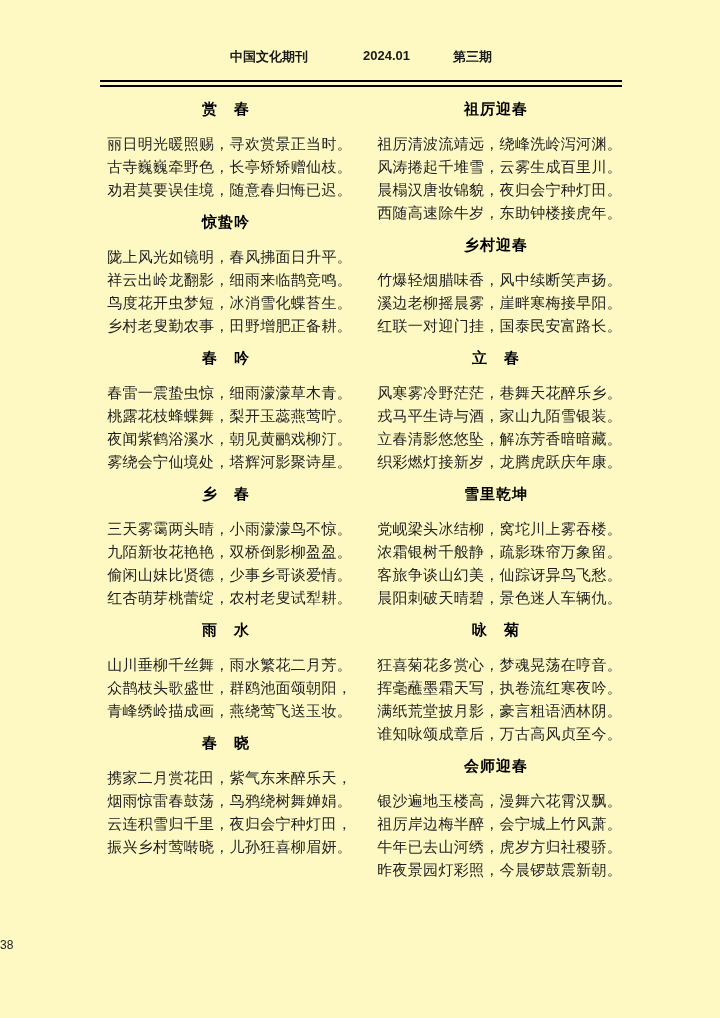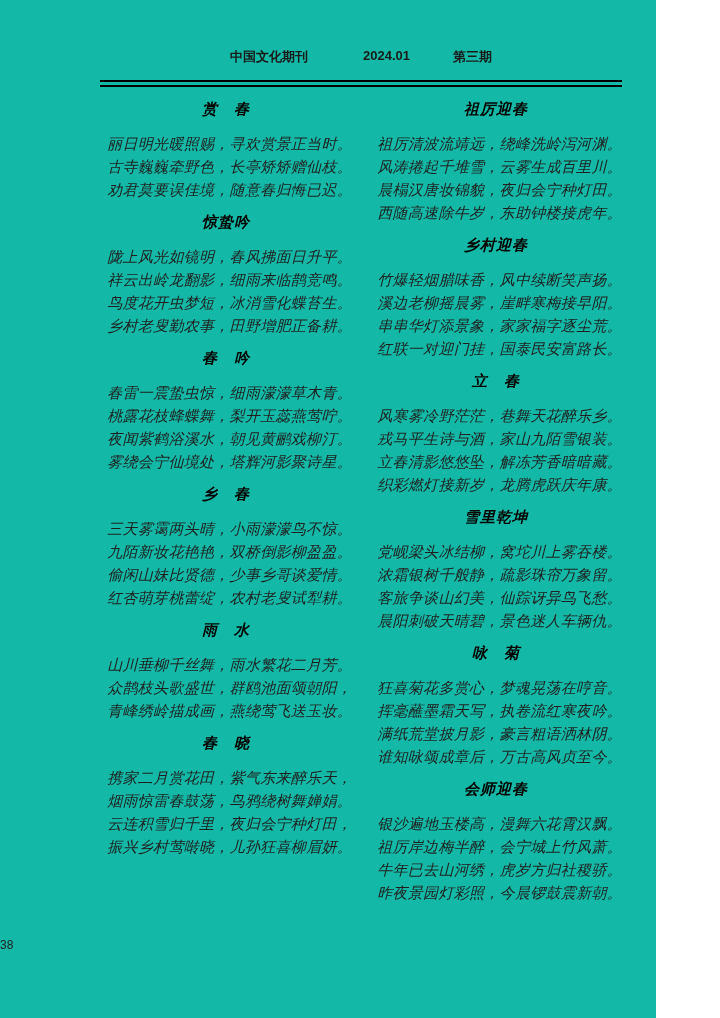--- a/index.html
+++ b/index.html
@@ -2,23 +2,23 @@
 <html><head>
 <meta charset="utf-8">
 <style>
   html, body {
     margin: 0;
     padding: 0;
     background: #ffffff;
   }
   .page {
     position: relative;
-    width: 656px;
+    width: 720px;
     height: 1018px;
-    background: #14b8a6;
+    background: #fef9c3;
     color: #1a1a1a;
     font-family: "Liberation Serif", "DejaVu Serif", serif;
     overflow: hidden;
     box-sizing: border-box;
   }
   .content {
     position: absolute;
     left: 100px;
     top: 48px;
     width: 522px;
@@ -42,21 +42,20 @@
   .poem-grid {
     margin-top: 12px;
     display: flex;
     justify-content: space-between;
   }
   .poem-col {
     width: 252px;
   }
   .poem {
     margin-bottom: 10px;
-    font-style: italic;
   }
   .poem-title {
     margin: 0 0 14px 0;
     height: 20px;
     line-height: 20px;
     text-align: center;
     font-family: "Liberation Sans", "DejaVu Sans", sans-serif;
     font-weight: bold;
     font-size: 15px;
     letter-spacing: 1px;
@@ -146,21 +145,20 @@
           <h2 class="poem-title">祖厉迎春</h2>
           <p class="verse">祖厉清波流靖远，绕峰洗岭泻河渊。</p>
           <p class="verse">风涛捲起千堆雪，云雾生成百里川。</p>
           <p class="verse">晨榻汉唐妆锦貌，夜归会宁种灯田。</p>
           <p class="verse">西随高速除牛岁，东助钟楼接虎年。</p>
         </section>
         <section class="poem">
           <h2 class="poem-title">乡村迎春</h2>
           <p class="verse">竹爆轻烟腊味香，风中续断笑声扬。</p>
           <p class="verse">溪边老柳摇晨雾，崖畔寒梅接早阳。</p>
-          <p class="verse">串串华灯添景象，家家福字逐尘荒。</p>
           <p class="verse">红联一对迎门挂，国泰民安富路长。</p>
         </section>
         <section class="poem">
           <h2 class="poem-title">立　春</h2>
           <p class="verse">风寒雾冷野茫茫，巷舞天花醉乐乡。</p>
           <p class="verse">戎马平生诗与酒，家山九陌雪银装。</p>
           <p class="verse">立春清影悠悠坠，解冻芳香暗暗藏。</p>
           <p class="verse">织彩燃灯接新岁，龙腾虎跃庆年康。</p>
         </section>
         <section class="poem">

